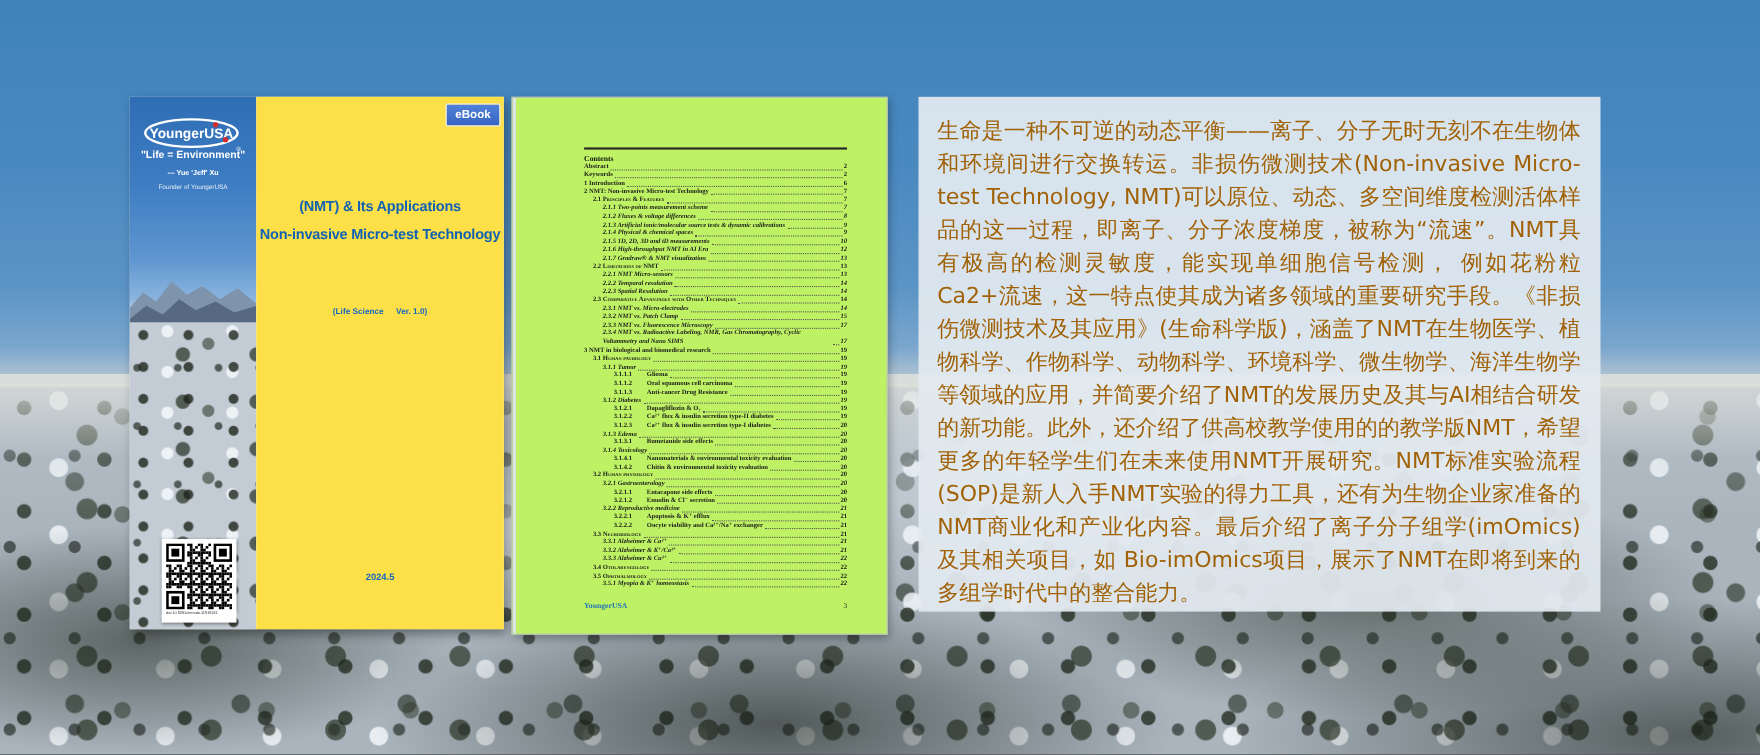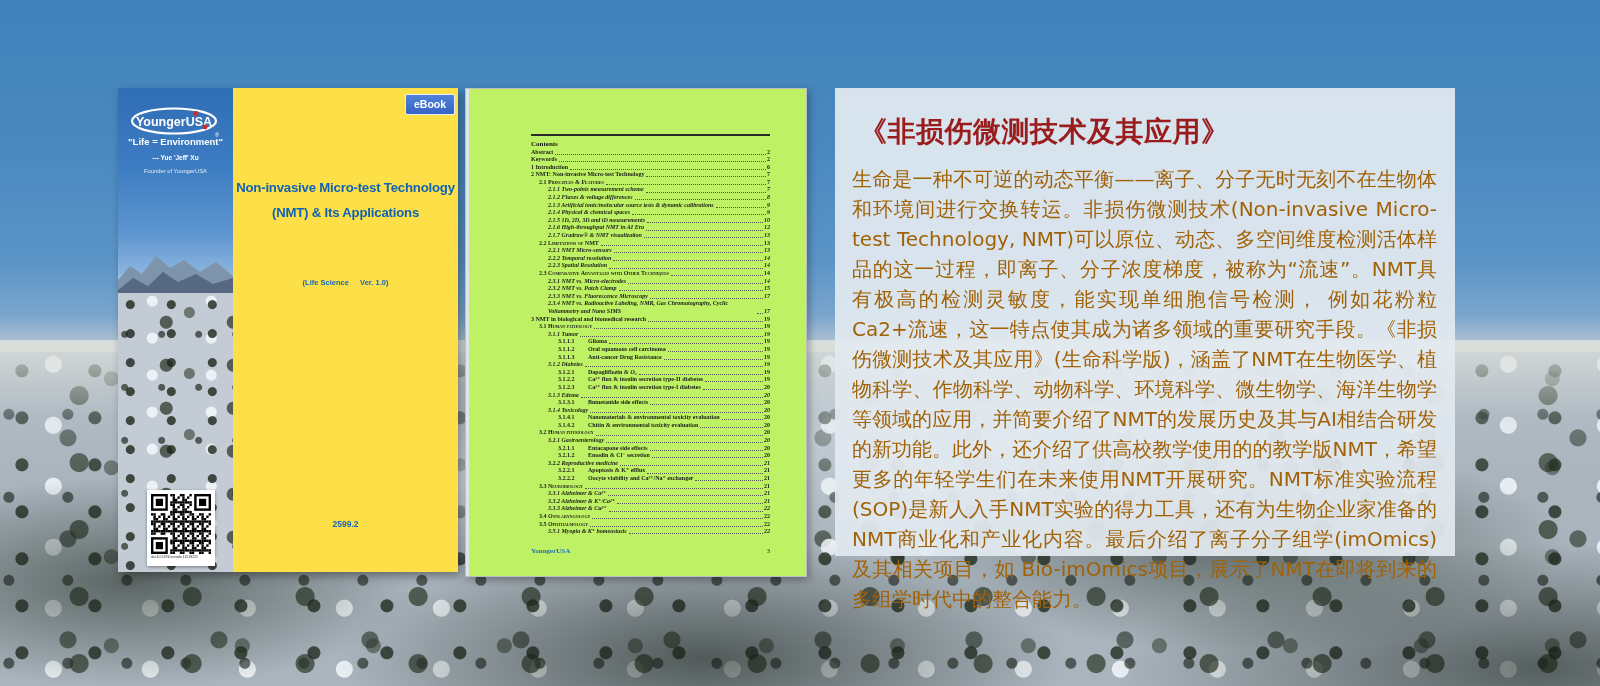--- a/index.html
+++ b/index.html
@@ -401,25 +401,25 @@
             <rect x="24" y="20" width="1" height="1" fill="#000"></rect>
             <rect x="24" y="23" width="1" height="1" fill="#000"></rect>
             <rect x="24" y="24" width="1" height="1" fill="#000"></rect>
           </svg>
         <div class="qr-cap">doi:10.5281/zenodo.11518221</div>
       </div>
     </div>
     <div class="cover-main">
       <div class="badge">eBook</div>
       <div class="cover-title">
+        <div>(NMT) &amp; Its Applications</div>
         <div>Non-invasive Micro-test Technology</div>
-        <div>(NMT) &amp; Its Applications</div>
       </div>
       <div class="cover-sub">(Life Science  Ver. 1.0)</div>
-      <div class="cover-date">2599.2</div>
+      <div class="cover-date">2024.5</div>
     </div>
   </div>
 
   <div class="toc-page">
     <div class="toc-content">
       <div class="toc-rule"></div>
       <div class="toc-head">Contents</div>
       <div id="toc-list">
           <div class="toc-row l0 st-b">
             <span class="toc-title">Abstract</span>
@@ -686,16 +686,15 @@
           </div>
         </div>
     </div>
     <div class="toc-footer">
       <span class="toc-brand">YoungerUSA</span>
       <span class="toc-pageno">3</span>
     </div>
   </div>
 
   <div class="panel">
-    <div class="panel-title">《非损伤微测技术及其应用》</div>
     <p class="panel-body">生命是一种不可逆的动态平衡——离子、分子无时无刻不在生物体和环境间进行交换转运。非损伤微测技术(Non-invasive Micro-test Technology, NMT)可以原位、动态、多空间维度检测活体样品的这一过程，即离子、分子浓度梯度，被称为“流速”。NMT具有极高的检测灵敏度，能实现单细胞信号检测， 例如花粉粒Ca2+流速，这一特点使其成为诸多领域的重要研究手段。《非损伤微测技术及其应用》(生命科学版)，涵盖了NMT在生物医学、植物科学、作物科学、动物科学、环境科学、微生物学、海洋生物学等领域的应用，并简要介绍了NMT的发展历史及其与AI相结合研发的新功能。此外，还介绍了供高校教学使用的的教学版NMT，希望更多的年轻学生们在未来使用NMT开展研究。NMT标准实验流程(SOP)是新人入手NMT实验的得力工具，还有为生物企业家准备的NMT商业化和产业化内容。最后介绍了离子分子组学(imOmics)及其相关项目，如 Bio-imOmics项目，展示了NMT在即将到来的多组学时代中的整合能力。</p>
   </div>
 </div>
 
 </body></html>

